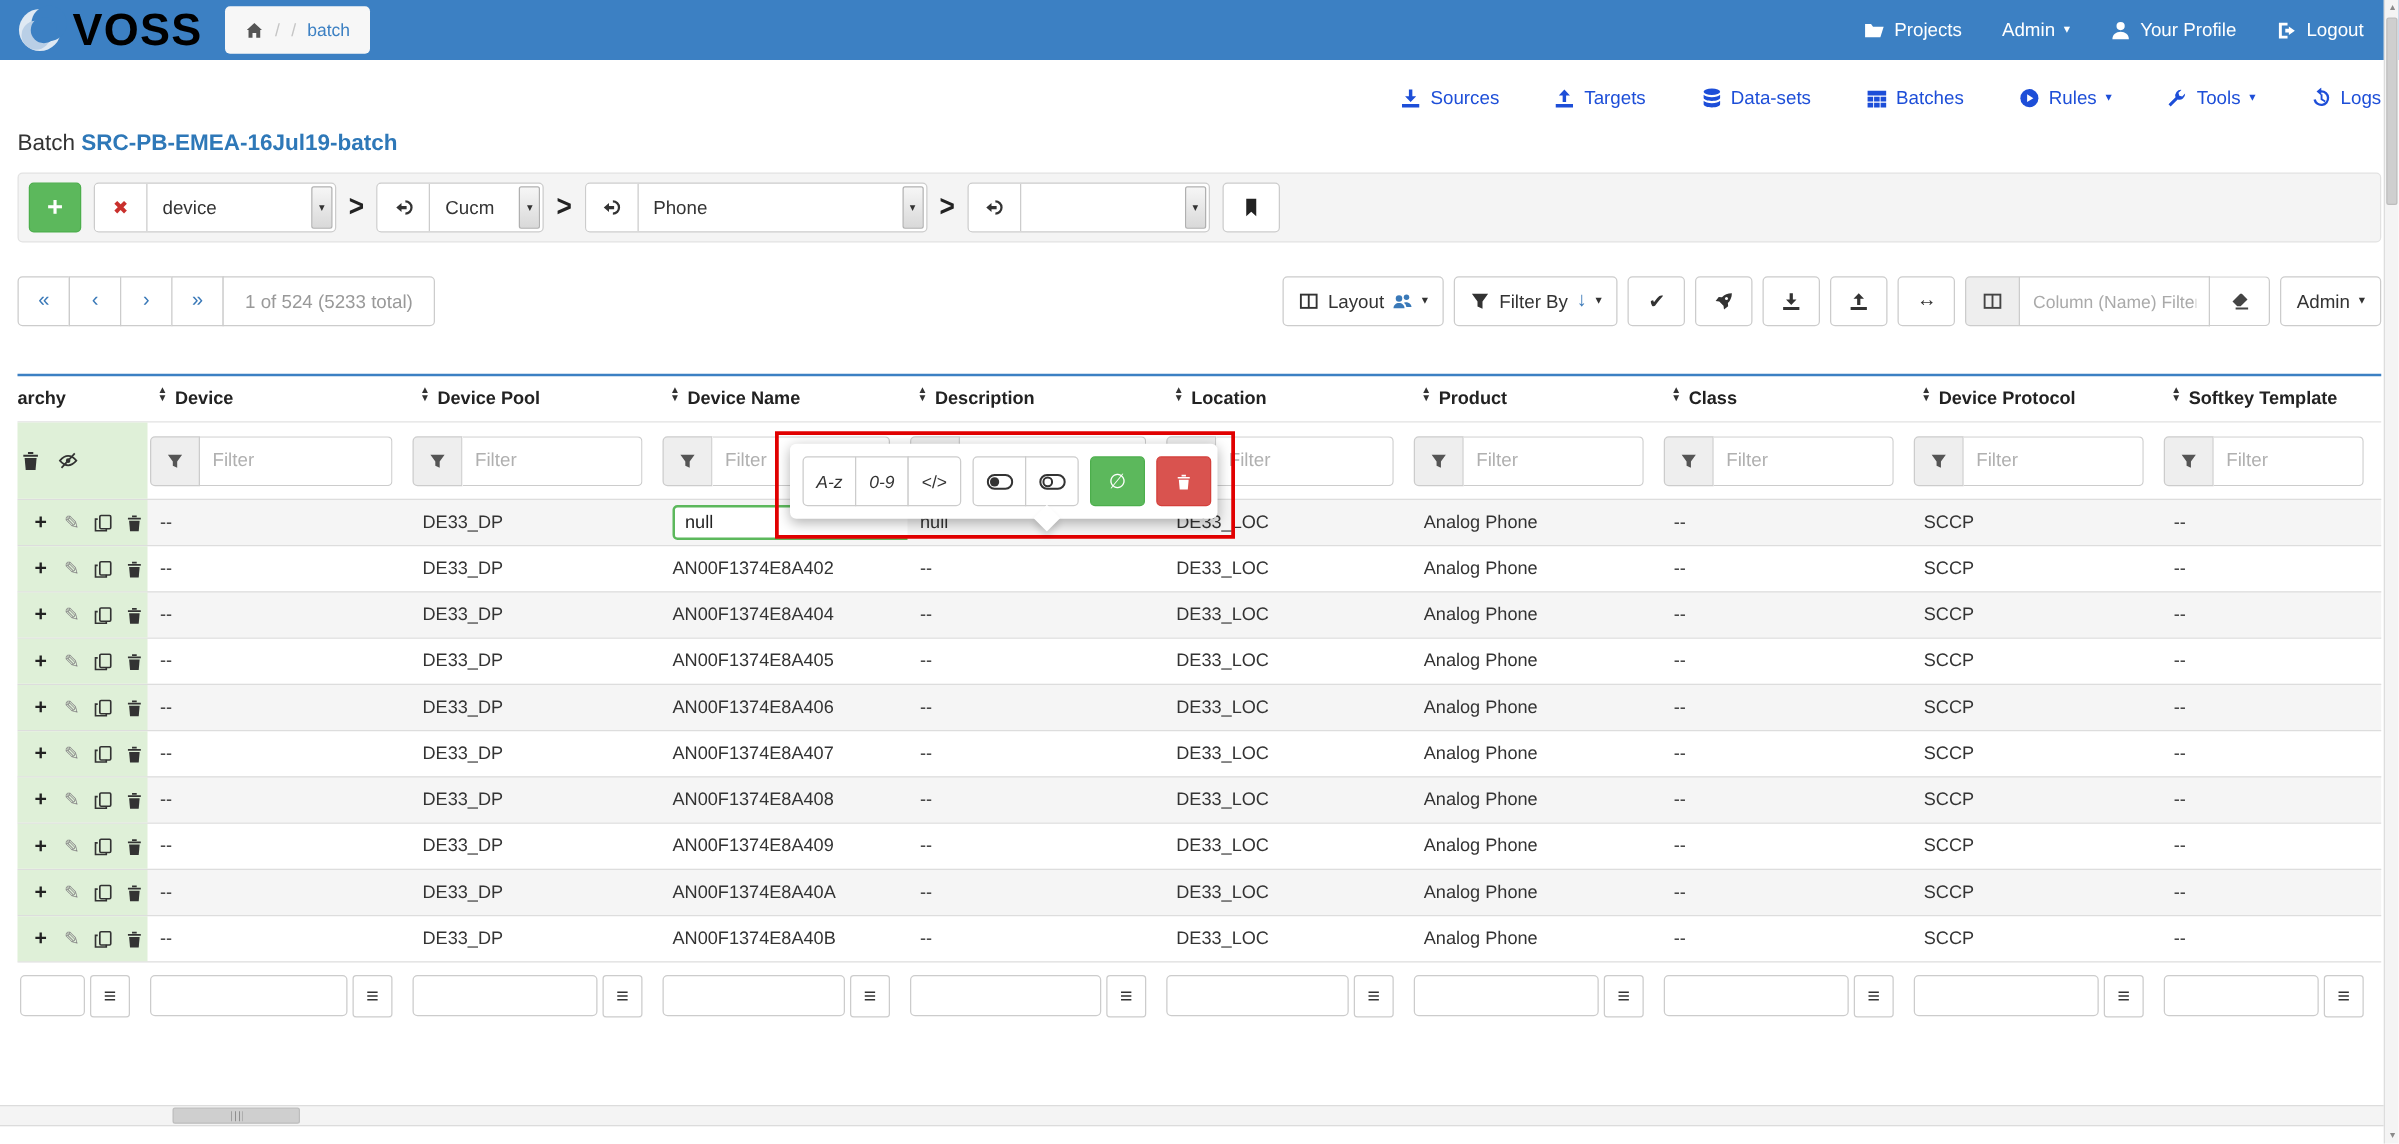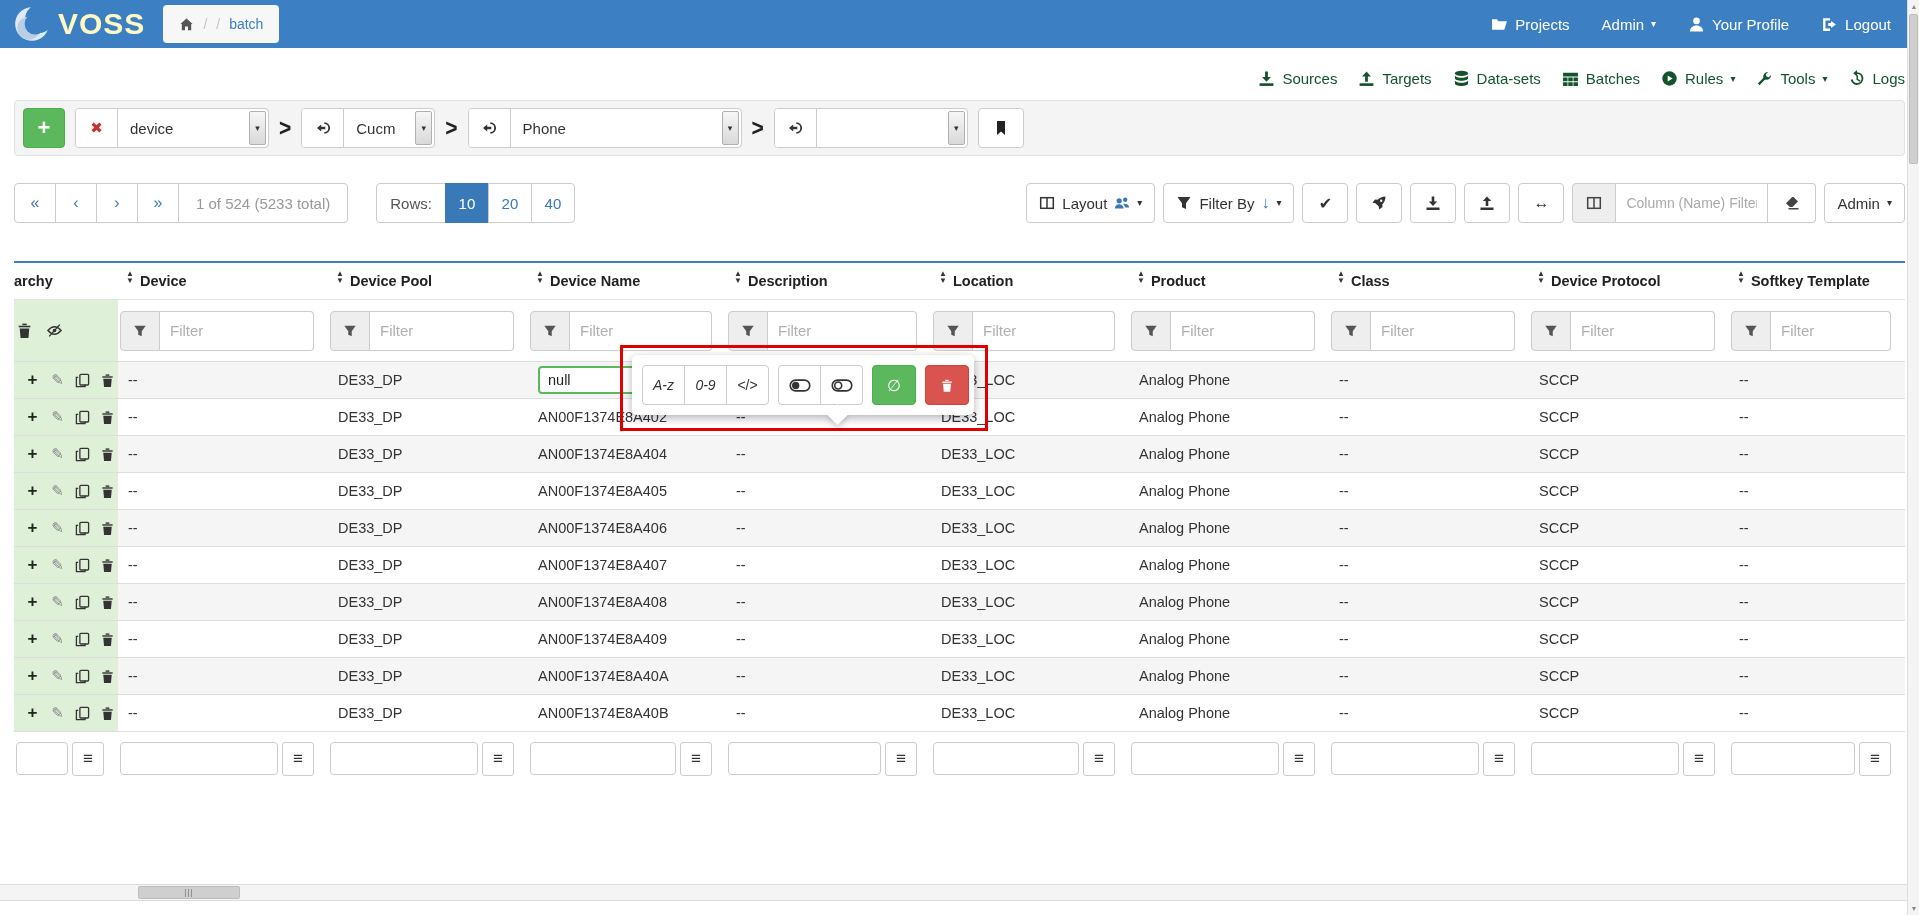--- a/index.html
+++ b/index.html
@@ -7,36 +7,36 @@
   body { font-family:"Liberation Sans","DejaVu Sans",sans-serif; font-size:14px; color:#333; background:#fff; position:relative; }
   .ic { display:inline-flex; width:16px; height:16px; flex:none; }
   .ic svg { width:100%; height:100%; fill:currentColor; }
   button { font-family:inherit; cursor:pointer; }
   input { font-family:inherit; outline:none; }
 
   
   .navbar { height:48px; background:#3c80c3; display:flex; align-items:center; padding:0 12px; color:#fff; }
   .brand { display:flex; align-items:center; gap:4px; }
   .logo { width:42px; height:42px; display:inline-flex; }
-  .brand-text { font-size:30px; font-weight:bold; letter-spacing:1px; color:#fef9c3; }
+  .brand-text { font-size:36px; font-weight:bold; letter-spacing:1px; color:#000000; }
   .breadcrumb { background:#f7f7f7; border-radius:4px; margin-left:18px; height:38px; display:flex; align-items:center; gap:9px; padding:0 16px; color:#444; }
   .breadcrumb .ic { color:#555; width:15px; height:15px; }
   .breadcrumb .sep { color:#c5c5c5; }
   .breadcrumb .crumb { color:#3c80c3; cursor:pointer; }
   .nav-links { margin-left:auto; display:flex; gap:32px; align-items:center; margin-right:16px; }
   .nav-link { display:flex; align-items:center; gap:7px; color:#fff; font-size:15px; cursor:pointer; text-decoration:none; }
   .nav-link .ic { width:17px; height:17px; }
   .caret-txt { font-size:10px; line-height:1; }
 
   
   .content { padding:0 14px; position:relative; }
   .title-row { margin-top:22px; display:flex; align-items:center; }
   .title-row h1 { font-size:27px; font-weight:400; color:#3a3a3a; }
   .t-name { color:#2e78b8; font-weight:700; }
-  .page-nav { margin-left:auto; display:flex; gap:21px; align-items:center; color:#14532d; font-size:15px; }
+  .page-nav { margin-left:auto; display:flex; gap:44px; align-items:center; color:#1d4ed8; font-size:15px; }
   .pn-link { display:flex; align-items:center; gap:7px; cursor:pointer; }
   .pn-link .ic { width:17px; height:17px; }
   .batch-row { margin-top:17px; font-size:18px; color:#333; }
   .batch-row .b-name { color:#2e78b8; font-weight:700; cursor:pointer; }
 
   
   .model-bar { margin-top:13px; background:#f4f4f4; border:1px solid #e2e2e2; border-radius:4px; padding:7px 8px; display:flex; align-items:center; gap:10px; }
   .add-btn { width:42px; height:40px; background:#5cb85c; border:1px solid #4cae4c; border-radius:4px; color:#fff; font-size:22px; font-weight:bold; line-height:1; }
   .sel-group { display:flex; border:1px solid #ccc; border-radius:4px; background:#fff; height:40px; overflow:hidden; }
   .sg-btn { width:42px; border:none; border-right:1px solid #ccc; background:#fff; color:#333; display:flex; align-items:center; justify-content:center; }
@@ -251,20 +251,24 @@
             <svg viewBox="0 0 16 16">
               <path d="M8.5 2a6 6 0 1 1-5.9 7.2l1.8-.4A4.2 4.2 0 1 0 8.5 3.8V6L4.9 3 8.5 0z"></path>
               <path d="M8 5h1.4v3.4l2.4 1.5-.7 1.2L8 9.2z"></path>
             </svg>
           </span>
           <span>Logs</span>
         </span>
       </div>
   </div>
 
+  <div class="batch-row">
+    <span>Batch</span>
+    <span class="b-name">SRC-PB-EMEA-16Jul19-batch</span>
+  </div>
 
   <div class="model-bar" id="model-bar">
       <button class="add-btn">+</button>
       <div class="sel-group">
         <button class="sg-btn red-x">✖</button>
         <div class="fake-select" style="width:150px">
           <span class="fs-val">device</span>
           <span class="fs-arrow">▾</span>
         </div>
       </div>
@@ -323,26 +327,20 @@
     </div>
 
   <div class="pager-row">
     <div class="btn-group">
       <button class="pg-btn">«</button>
       <button class="pg-btn">‹</button>
       <button class="pg-btn">›</button>
       <button class="pg-btn">»</button>
       <span class="pg-status">1 of 524 (5233 total)</span>
     </div>
-    <div class="btn-group rows-group" id="rows-group">
-        <span class="rg-label">Rows:</span>
-        <button class="rg-btn active">10</button>
-        <button class="rg-btn">20</button>
-        <button class="rg-btn">40</button>
-      </div>
 
     <div class="toolbar">
       <button class="tb-btn">
         <span class="ic">
             <svg viewBox="0 0 16 16">
               <rect x="1.7" y="2.7" width="12.6" height="10.6" fill="none" stroke="currentColor" stroke-width="1.5"></rect>
               <line x1="8" y1="2.7" x2="8" y2="13.3" stroke="currentColor" stroke-width="1.5"></line>
             </svg>
           </span>
         <span>Layout</span>

